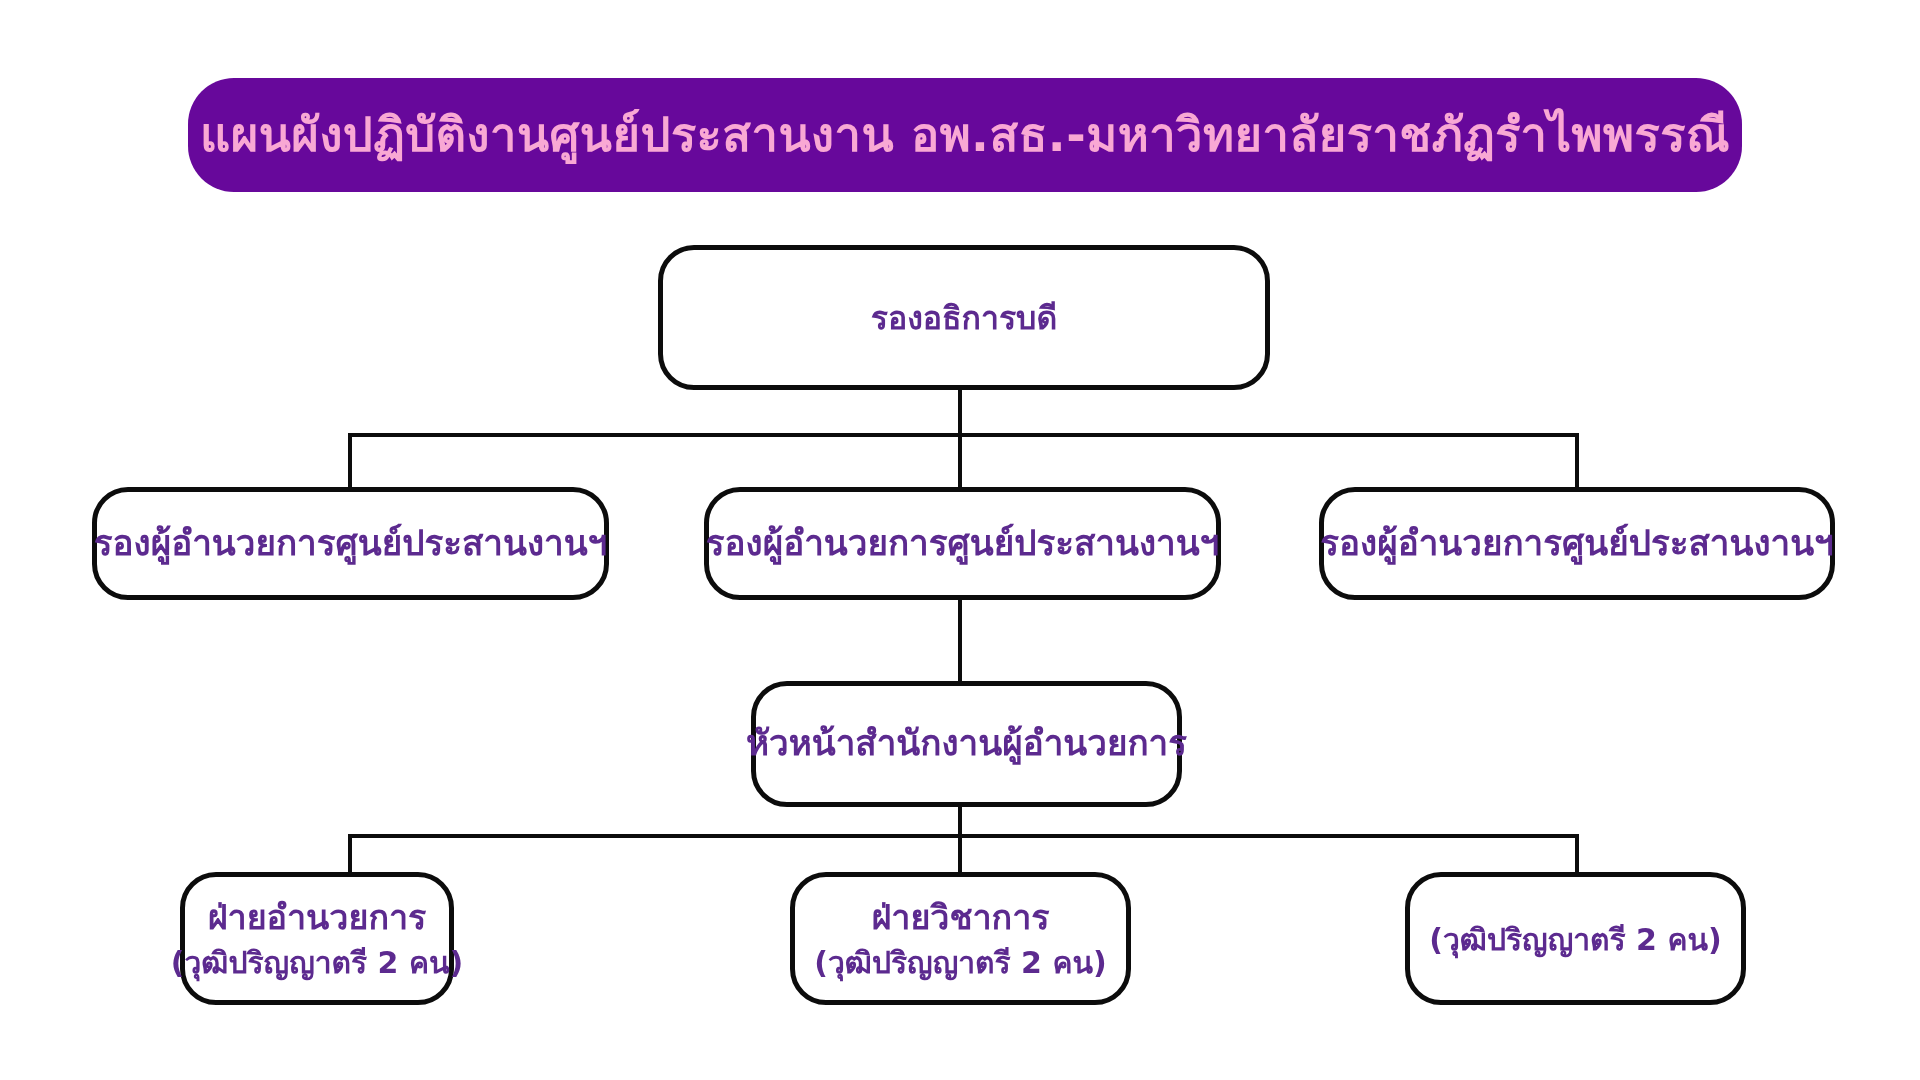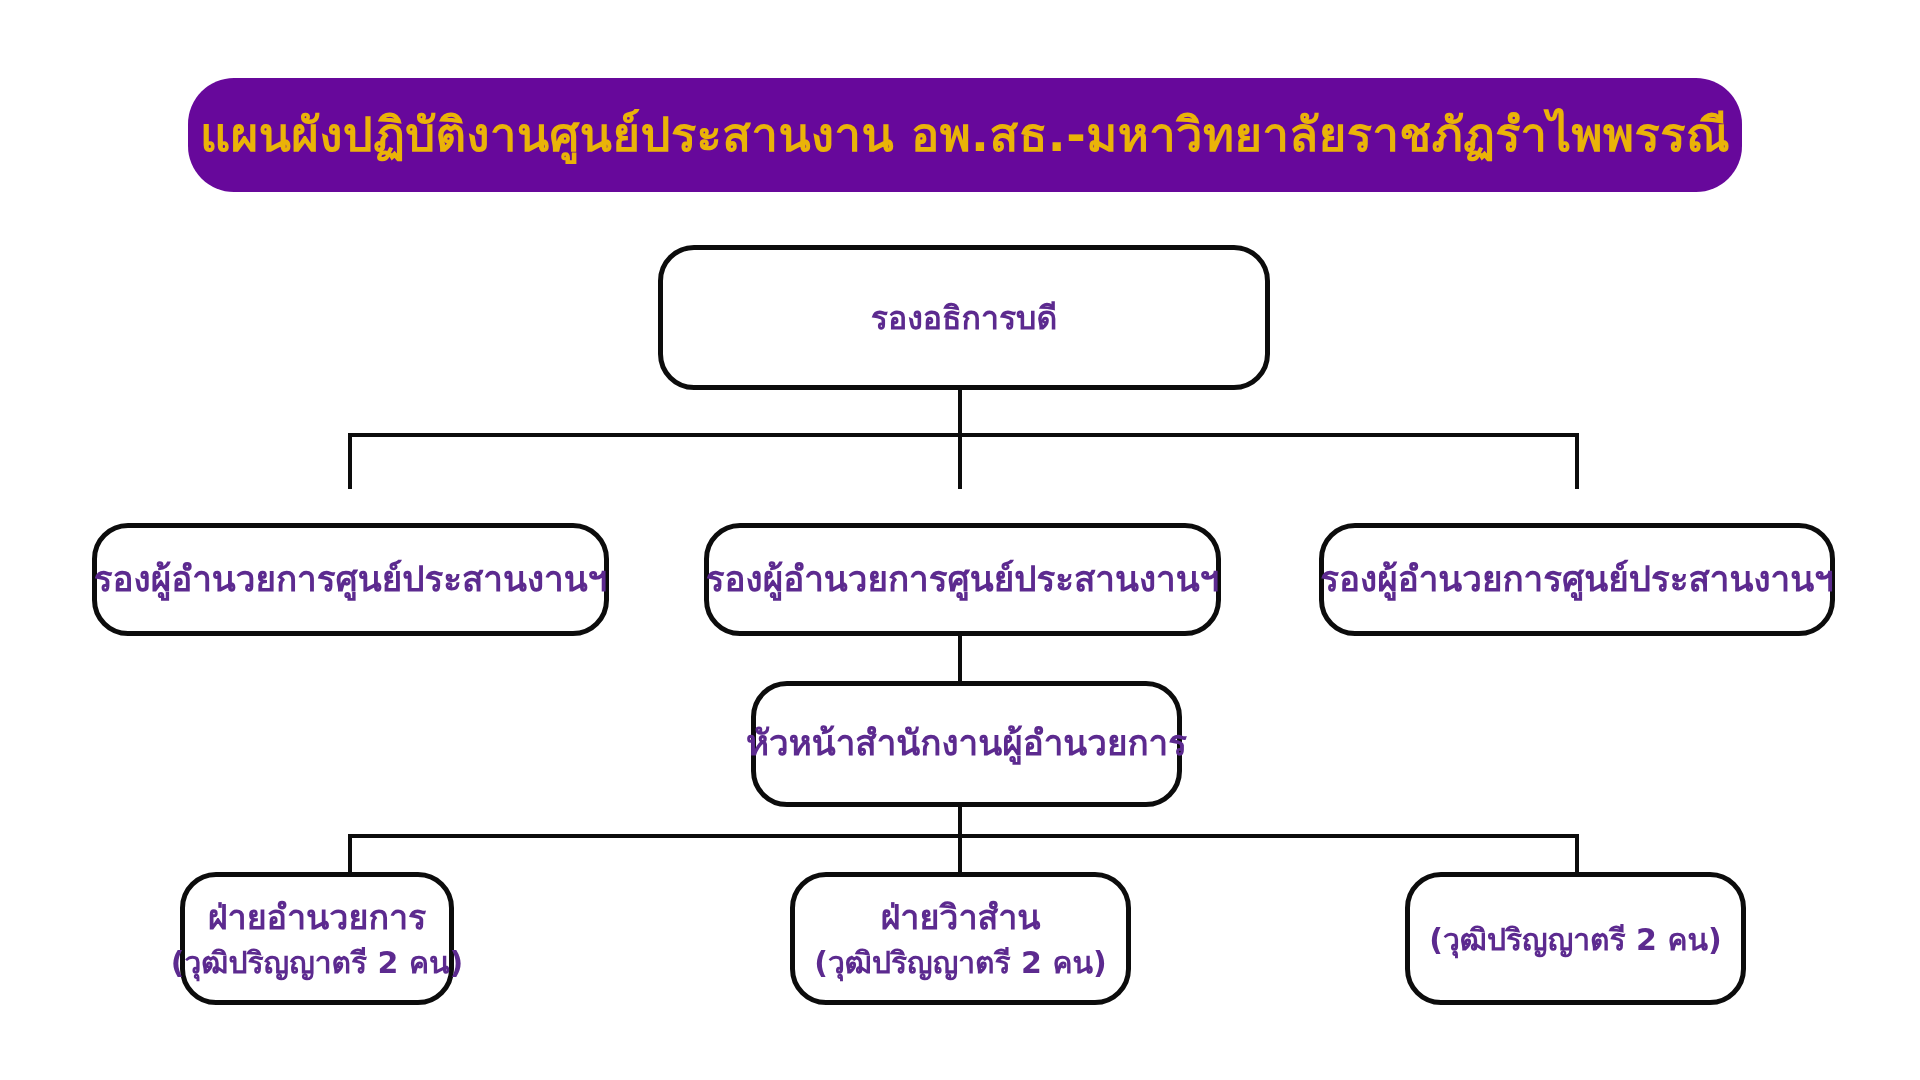--- a/index.html
+++ b/index.html
@@ -20,21 +20,21 @@
     overflow:hidden;
   }
   .banner{
     position:absolute;
     left:188px;top:78px;width:1554px;height:114px;
     background:var(--banner);
     border-radius:46px;
     display:flex;align-items:center;justify-content:center;
   }
   .banner .title{
-    color:#eab308;
+    color:#f9a8d4;
     font-size:47px;
     font-weight:bold;
     letter-spacing:0.5px;
     white-space:nowrap;
     line-height:1.2;
   }
   .node{
     position:absolute;
     background:var(--box_bg);
     border:5px solid var(--box_border);
@@ -56,21 +56,21 @@
   }
   .node .detail{
     font-weight:bold;
     white-space:nowrap;
     line-height:1.3;
   }
   .director{left:658px;top:245px;width:612px;height:145px;}
   .director .main{font-size:37px;}
   .director .sub{font-size:32px;margin-top:2px;}
 
-  .deputy{top:487px;height:113px;margin-top:36px;}
+  .deputy{top:487px;height:113px;}
   .deputy .main{font-size:35px;}
   .deputy-1{left:92px;width:517px;}
   .deputy-2{left:704px;width:517px;}
   .deputy-3{left:1319px;width:516px;}
 
   .office-head{left:751px;top:681px;width:431px;height:126px;}
   .office-head .main{font-size:35px;}
 
   .division{top:872px;height:133px;}
   .division .main{font-size:34px;}
@@ -132,20 +132,20 @@
 
   <div class="node office-head">
     <div class="main">หัวหน้าสำนักงานผู้อำนวยการ</div>
   </div>
 
   <div class="node division division-1">
     <div class="main">ฝ่ายอำนวยการ</div>
     <div class="detail">(วุฒิปริญญาตรี 2 คน)</div>
   </div>
   <div class="node division division-2">
-    <div class="main">ฝ่ายวิาสำน</div>
+    <div class="main">ฝ่ายวิชาการ</div>
     <div class="detail">(วุฒิปริญญาตรี 2 คน)</div>
   </div>
   <div class="node division division-3">
     <div class="detail">(วุฒิปริญญาตรี 2 คน)</div>
   </div>
 
 </div>
 
 </body></html>

